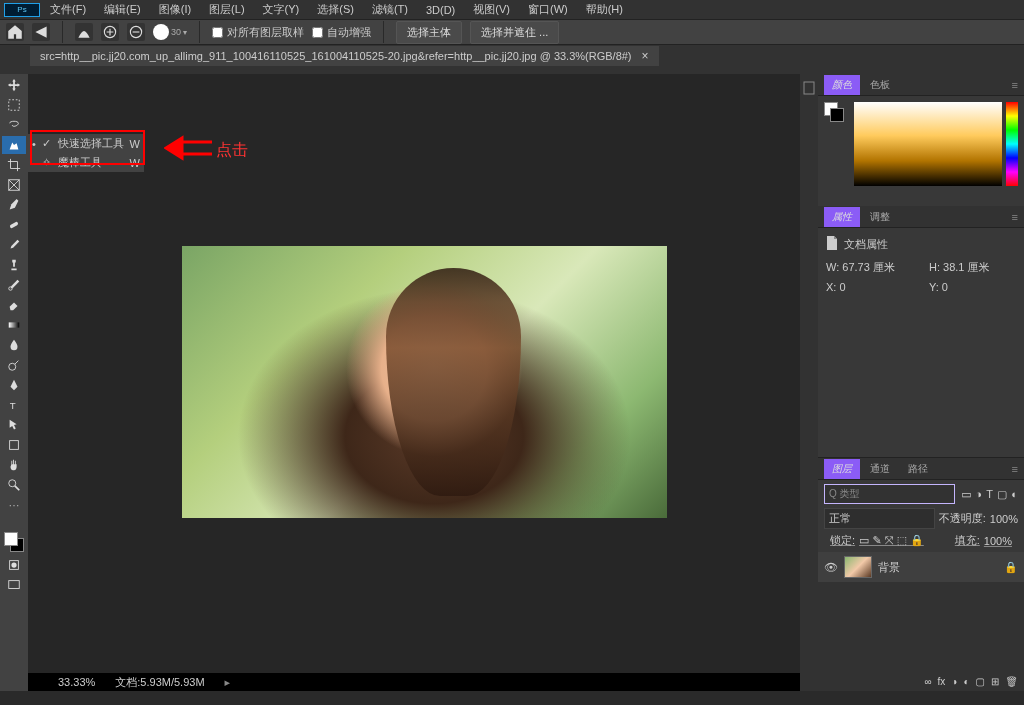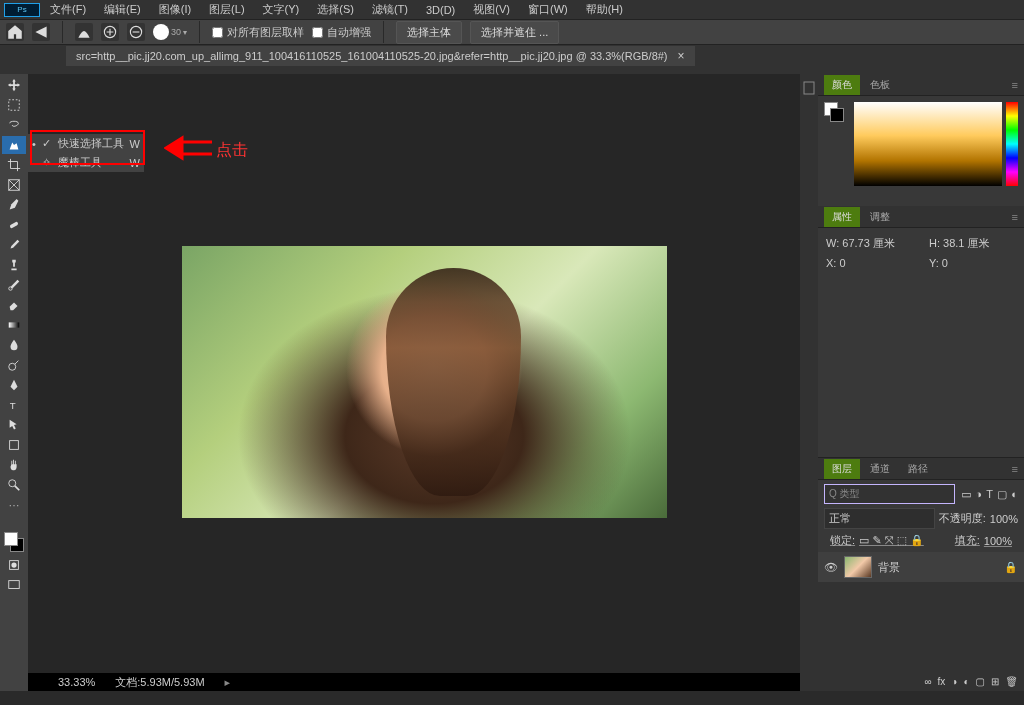--- a/index.html
+++ b/index.html
@@ -16,21 +16,21 @@
 .optbar .brush { display:flex; align-items:center; gap:2px;}
 .optbar .bcircle { width:16px; height:16px; border-radius:50%; background:#fff;}
 .optbar .bsize { font-size:9px; color:#aaa;}
 .optbar .sep { width:1px; height:22px; background:#292929; margin:0 4px;}
 .optbar label { display:flex; align-items:center; gap:4px; color:#bbb;}
 .optbar input[type=checkbox]{ width:11px; height:11px;}
 .optbar .btn { background:#4a4a4a; border:1px solid #555; padding:3px 10px; border-radius:2px; color:#ddd;}
 
 
 .doctab { height:22px; background:#323232; display:flex; align-items:center; padding-left:30px;}
-.doctab .tab { background:#424242; padding:3px 10px; font-size:10px; color:#ddd; display:flex; gap:10px; align-items:center;margin-left:36px;}
+.doctab .tab { background:#424242; padding:3px 10px; font-size:10px; color:#ddd; display:flex; gap:10px; align-items:center;}
 .doctab .tab .x{ font-size:12px;}
 
 
 .main { position:absolute; top:74px; left:0; right:0; bottom:14px; display:flex;}
 .tools { width:28px; background:#424242; display:flex; flex-direction:column; align-items:center; padding-top:2px; gap:2px;}
 .tools .t { width:24px; height:18px; display:flex; align-items:center; justify-content:center; cursor:pointer; position:relative;}
 .tools .t.sel { background:#2a6dad;}
 .tools .t svg { width:14px; height:14px; }
 .tools .sep2 { height:8px;}
 .tools .swatches { position:relative; width:24px; height:24px; margin-top:4px;}
@@ -61,21 +61,21 @@
 .redlabel { position:absolute; left:216px; top:140px; color:#f33; font-size:16px; z-index:6; pointer-events:none;}
 
 
 .collapse { width:18px; background:#323232; display:flex; flex-direction:column; align-items:center; padding-top:4px;}
 .collapse .cico{ width:14px; height:20px; margin-bottom:4px;}
 
 
 .panels { width:206px; background:#383838; display:flex; flex-direction:column;}
 .phead { display:flex; align-items:center; height:22px; background:#323232; border-bottom:1px solid #222; padding-left:6px; gap:2px;}
 .phead .ptab { padding:3px 8px; font-size:10px; color:#aaa;}
-.phead .ptab.active { background:#4d7c0f; color:#ddd;}
+.phead .ptab.active { background:#8b5cf6; color:#ddd;font-style:italic;}
 .phead .menu { margin-left:auto; padding:0 6px; color:#888;}
 
 .colorpanel { height:110px; position:relative; display:flex; padding:6px;}
 .cp-sw { width:24px; height:28px; position:relative; margin-right:6px;}
 .cp-sw .fg{position:absolute; width:14px; height:14px; background:#fff; border:1px solid #888; top:0; left:0;}
 .cp-sw .bg{position:absolute; width:14px; height:14px; background:#000; border:1px solid #888; top:6px; left:6px;}
 .cp-field { flex:1; height:84px; background:linear-gradient(to bottom, #fff 0%, #ffcb5d 40%, #b27400 70%, #000 100%);}
 .cp-hue { width:12px; height:84px; margin-left:4px; background:linear-gradient(to bottom, #f00,#ff0,#0f0,#0ff,#00f,#f0f,#f00);}
 
 .proppanel { padding:4px 8px 10px; }
@@ -342,20 +342,27 @@
       <div class="cp-field"></div>
       <div class="cp-hue"></div>
     </div>
 
     <div class="phead">
       <div class="ptab active">属性</div>
       <div class="ptab">调整</div>
       <div class="menu">≡</div>
     </div>
     <div class="proppanel">
+      <div class="title">
+        <span><svg width="12" height="14" viewBox="0 0 12 14">
+              <path fill="#ccc" d="M1 0h7l3 3v11H1z"></path>
+              <path fill="#888" d="M8 0v3h3"></path>
+            </svg></span>
+        <span>文档属性</span>
+      </div>
       <div class="grid">
         <div><span>W:</span> <span>67.73 厘米</span></div>
         <div><span>H:</span> <span>38.1 厘米</span></div>
         <div><span>X:</span> <span>0</span></div>
         <div><span>Y:</span> <span>0</span></div>
       </div>
     </div>
 
     <div class="spacer"></div>
 

